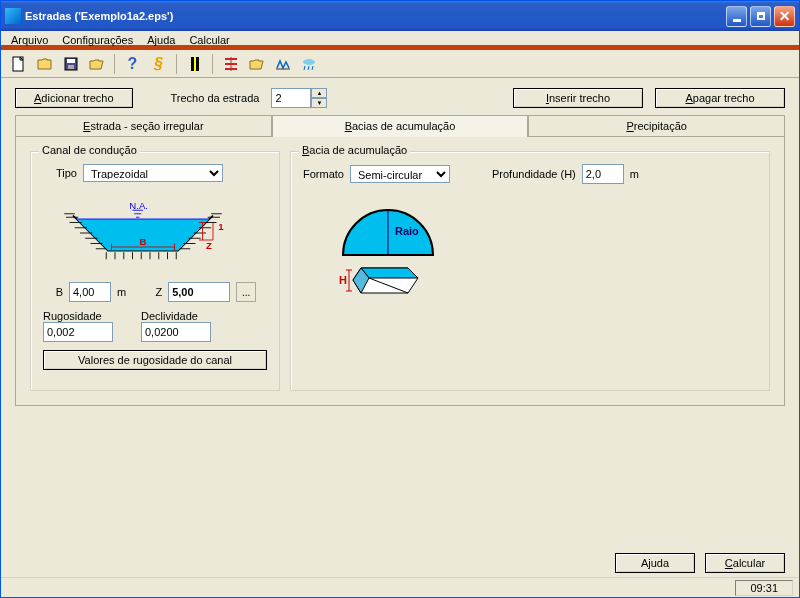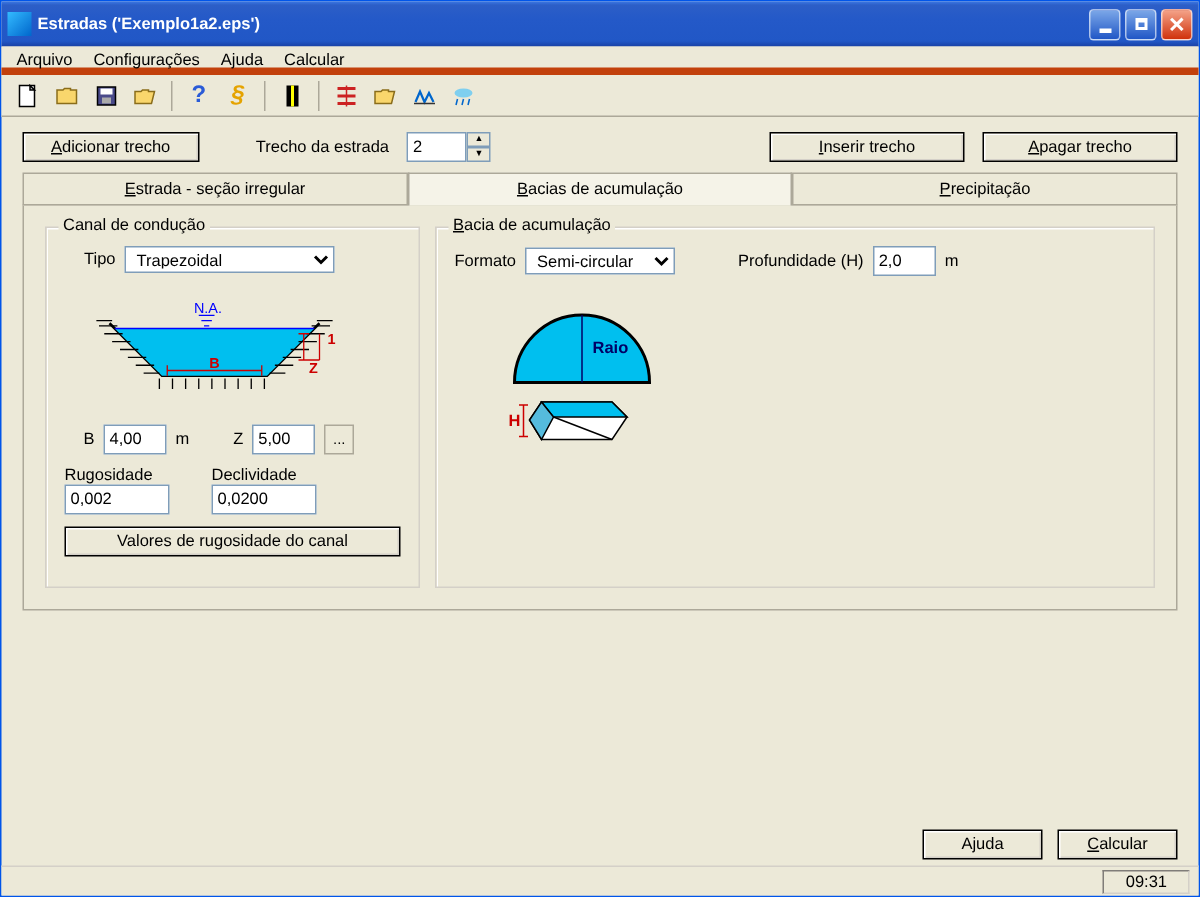--- a/index.html
+++ b/index.html
@@ -204,21 +204,21 @@
           <text x="100" y="54" fill="#c00" font-size="11" font-weight="bold" text-anchor="middle">B</text>
           <path d="M168 28 L168 48 M164 28 L172 28 M164 48 L180 48 M180 28 L180 48" stroke="#c00" fill="none"></path>
           <text x="186" y="36" fill="#c00" font-size="10" font-weight="bold">1</text>
           <text x="172" y="58" fill="#c00" font-size="11" font-weight="bold">Z</text>
         </svg>
         <div class="row">
           <span style="width:20px;text-align:right">B</span>
           <input type="text" style="width: 42px;" value="4,00">
           <span>m</span>
           <span style="width:20px;text-align:right;margin-left:10px">Z</span>
-          <input type="text" style="width: 42px;" value="5,00">
+          <input type="text" style="width: 62px; font-weight: bold;" value="5,00">
           <button class="small-btn">...</button>
         </div>
         <div class="row" style="gap:28px">
           <div>
             <div>Rugosidade</div>
             <input type="text" style="width: 70px;" value="0,002">
           </div>
           <div>
             <div>Declividade</div>
             <input type="text" style="width: 70px;" value="0,0200">

